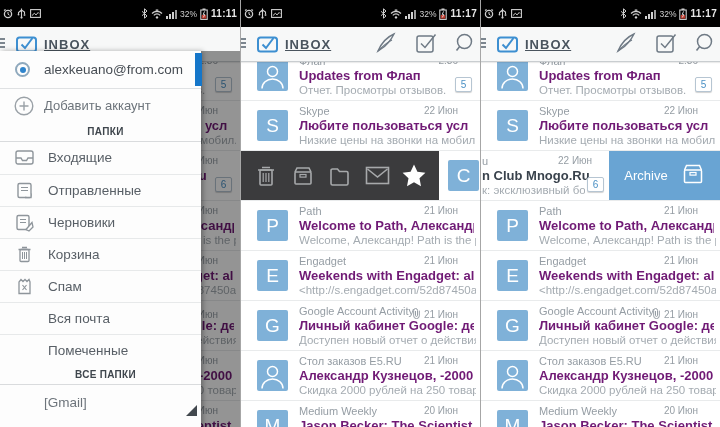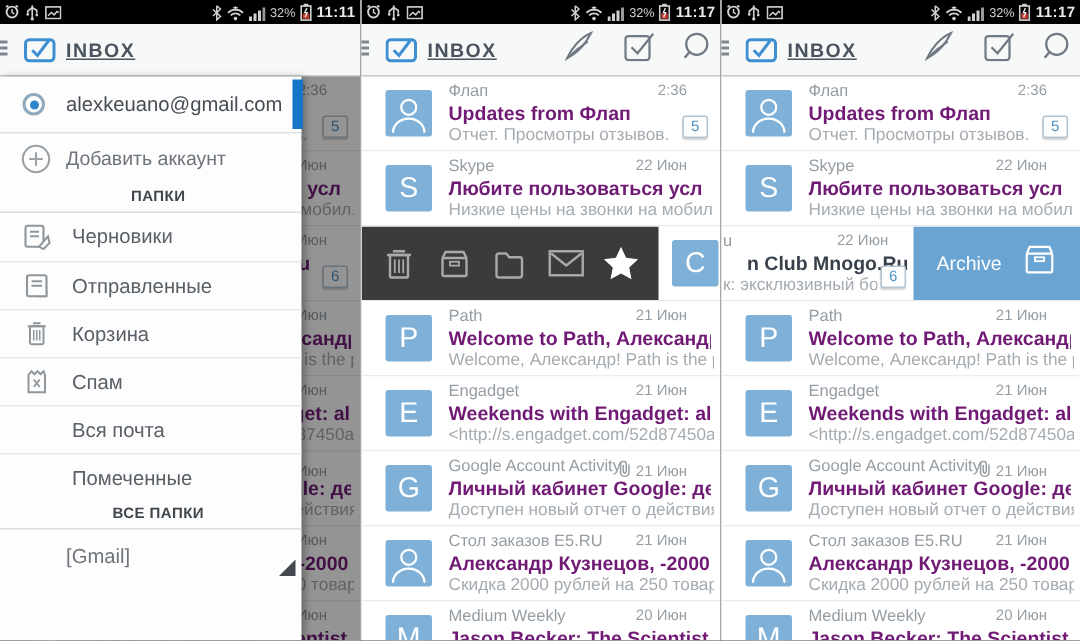--- a/index.html
+++ b/index.html
@@ -3,21 +3,21 @@
 <meta charset="utf-8">
 <style>
   * { margin:0; padding:0; box-sizing:border-box; }
   html,body { background:#222; }
   body { font-family:"Liberation Sans","DejaVu Sans",sans-serif; }
   .screen { width:720px; height:427px; display:flex; overflow:hidden; background:#fff; }
   .panel { position:relative; width:240px; height:427px; overflow:hidden; background:#fff; flex:0 0 240px; }
   .panel + .panel { border-left:1px solid rgba(0,0,0,.35); }
 
   
-  .statusbar { position:relative; height:16px; background:#000; color:#d7d7d7;
+  .statusbar { position:relative; height:27px; background:#000; color:#d7d7d7;
     display:flex; align-items:center; padding:0 3px; font-size:9.5px; }
   .statusbar svg { display:block; }
   .sb-left { display:flex; align-items:center; gap:4px; }
   .sb-right { margin-left:auto; display:flex; align-items:center; gap:3px; }
   .sb-time { color:#e8e8e8; font-weight:bold; font-size:10px; letter-spacing:.3px; }
   .sb-pct { font-size:8.5px; color:#cfcfcf; }
 
   
   .appbar { position:relative; height:35px; background:#f7f8f8; border-bottom:1px solid #c9cdd0;
     box-shadow:0 1px 1px rgba(0,0,0,.08); z-index:3; }
@@ -47,21 +47,21 @@
 
   
   .actions-bar { position:absolute; left:0; top:0; width:198px; height:49px; background:#3b3b3d;
     display:flex; align-items:center; justify-content:space-between; padding:0 11px; }
   .actions-bar .act { display:flex; align-items:center; justify-content:center; width:28px; height:30px; }
   .avatar-shifted { left:207px; }
 
   
   .sw-sender { position:absolute; left:1px; top:4px; font-size:11px; color:#959da4; }
   .sw-date { position:absolute; left:77px; top:4px; font-size:10px; color:#959da4; }
-  .sw-subject { position:absolute; left:1px; top:16.5px; font-size:13px; font-weight:bold; color:#39424c; white-space:nowrap;margin-left:16px; }
+  .sw-subject { position:absolute; left:1px; top:16.5px; font-size:13px; font-weight:bold; color:#39424c; white-space:nowrap; }
   .sw-snippet { position:absolute; left:1px; top:32.5px; width:103px; font-size:11.5px; color:#a4abb1;
     white-space:nowrap; overflow:hidden; }
   .sw-badge { position:absolute; left:106px; top:26px; right:auto; }
   .archive-block { position:absolute; left:128px; top:0; width:112px; height:49px; background:#69a4d3;
     display:flex; align-items:center; justify-content:center; gap:12px; }
   .archive-label { color:#fff; font-size:13px; }
 
   
   .scrim { position:absolute; left:0; top:51px; right:0; bottom:0; background:rgba(0,0,0,.42); z-index:4; }
   .drawer { position:absolute; left:0; top:51px; width:201px; bottom:0; background:#fdfdfd; z-index:5;
@@ -272,50 +272,57 @@
     <div class="snippet"></div>
 
   </div>
 </div>
     <div class="scrim"></div>
     <aside class="drawer">
       <div class="acct-row">
         <span class="radio">
             <i></i>
           </span>
-        <span class="acct-mail">alexkeuano@gmail.com</span>
+        <span class="acct-mail">alexkeuano@from.com</span>
         <span class="acct-sel"></span>
       </div>
       <div class="add-row">
         <span class="add-icon"><svg width="20" height="20" viewBox="0 0 20 20">
               <circle cx="10" cy="10" r="8.8" fill="none" stroke="#9aa1a7" stroke-width="1.4"></circle>
               <path d="M10 5.5 v9 M5.5 10 h9" stroke="#9aa1a7" stroke-width="1.4"></path>
             </svg></span>
         <span class="add-label">Добавить аккаунт</span>
       </div>
       <div class="sec-label">ПАПКИ</div>
       <div class="drawer-div"></div>
       <div id="drawer-folders">
+  <div class="folder-row">
+    <span class="folder-icon"><svg width="19" height="19" viewBox="0 0 19 19">
+                <rect x="1" y="3" width="17" height="13" rx="2" fill="none" stroke="#8e959b" stroke-width="1.4"></rect>
+                <path d="M1 10 h5 l1.5 2.5 h4 L13 10 h5" fill="none" stroke="#8e959b" stroke-width="1.4"></path>
+              </svg></span>
+    <span class="folder-label">Входящие</span>
+  </div>
+
+  <div class="folder-row">
+    <span class="folder-icon"><svg width="19" height="19" viewBox="0 0 19 19">
+                <rect x="3" y="2.5" width="13" height="14" rx="1.5" fill="none" stroke="#8e959b" stroke-width="1.4"></rect>
+                <path d="M6 6.5 h7 M6 9.5 h7" stroke="#8e959b" stroke-width="1.2"></path>
+                <path d="M10 16.5 h6 v-4" fill="#fdfdfd" stroke="#8e959b" stroke-width="1.3"></path>
+              </svg></span>
+    <span class="folder-label">Отправленные</span>
+  </div>
 
   <div class="folder-row">
     <span class="folder-icon"><svg width="19" height="19" viewBox="0 0 19 19">
                 <rect x="2" y="2.5" width="12" height="14" rx="1.5" fill="none" stroke="#8e959b" stroke-width="1.4"></rect>
                 <path d="M5 6.5 h6 M5 9.5 h6" stroke="#8e959b" stroke-width="1.2"></path>
                 <path d="M11 16.5 L17 9.5 l1 4.5 -4 4 z" fill="#fdfdfd" stroke="#8e959b" stroke-width="1.3"></path>
               </svg></span>
     <span class="folder-label">Черновики</span>
-  </div>
-
-  <div class="folder-row">
-    <span class="folder-icon"><svg width="19" height="19" viewBox="0 0 19 19">
-                <rect x="3" y="2.5" width="13" height="14" rx="1.5" fill="none" stroke="#8e959b" stroke-width="1.4"></rect>
-                <path d="M6 6.5 h7 M6 9.5 h7" stroke="#8e959b" stroke-width="1.2"></path>
-                <path d="M10 16.5 h6 v-4" fill="#fdfdfd" stroke="#8e959b" stroke-width="1.3"></path>
-              </svg></span>
-    <span class="folder-label">Отправленные</span>
   </div>
 
   <div class="folder-row">
     <span class="folder-icon"><svg width="19" height="19" viewBox="0 0 19 19">
                 <path d="M7 2.5 h5 M3.5 4.5 h12" stroke="#8e959b" stroke-width="1.3" fill="none"></path>
                 <rect x="5" y="4.5" width="9" height="12" rx="1" fill="none" stroke="#8e959b" stroke-width="1.3"></rect>
                 <path d="M7.5 7 v7 M9.5 7 v7 M11.5 7 v7" stroke="#8e959b" stroke-width="1"></path>
               </svg></span>
     <span class="folder-label">Корзина</span>
   </div>

